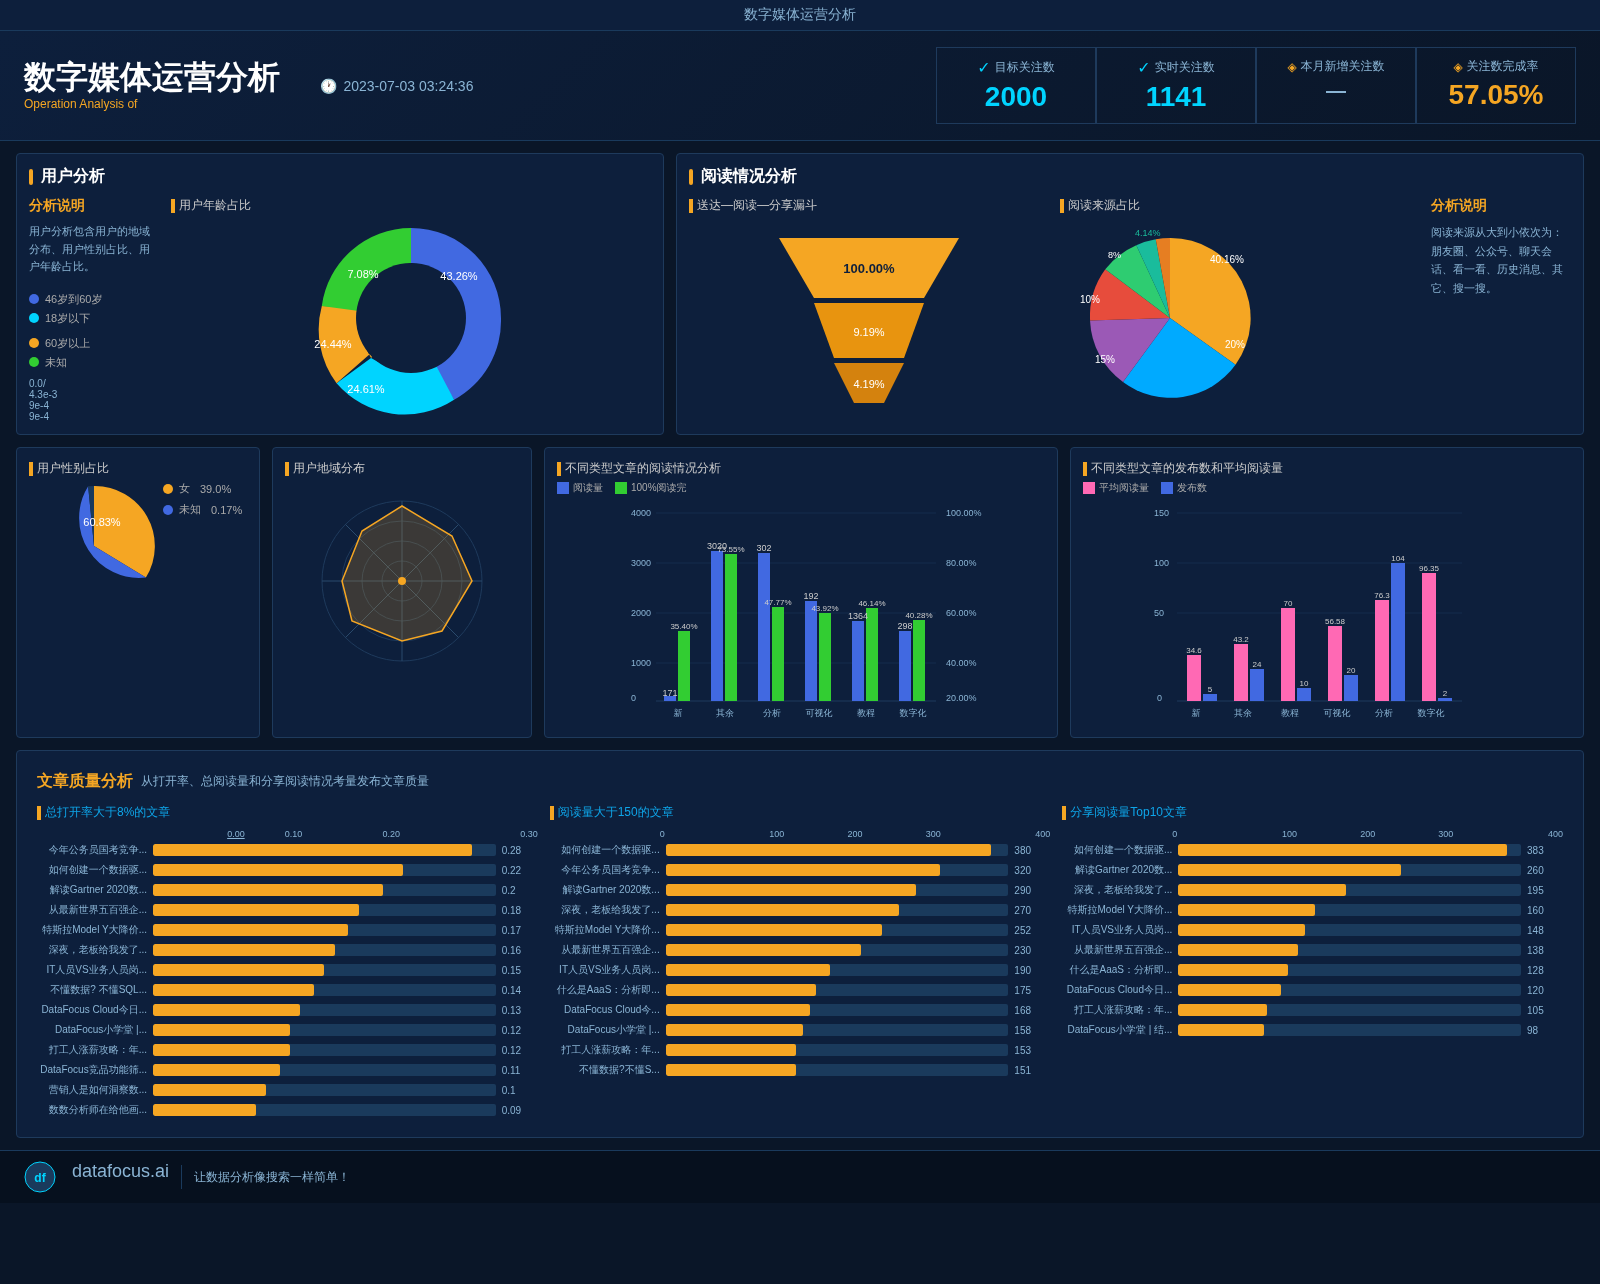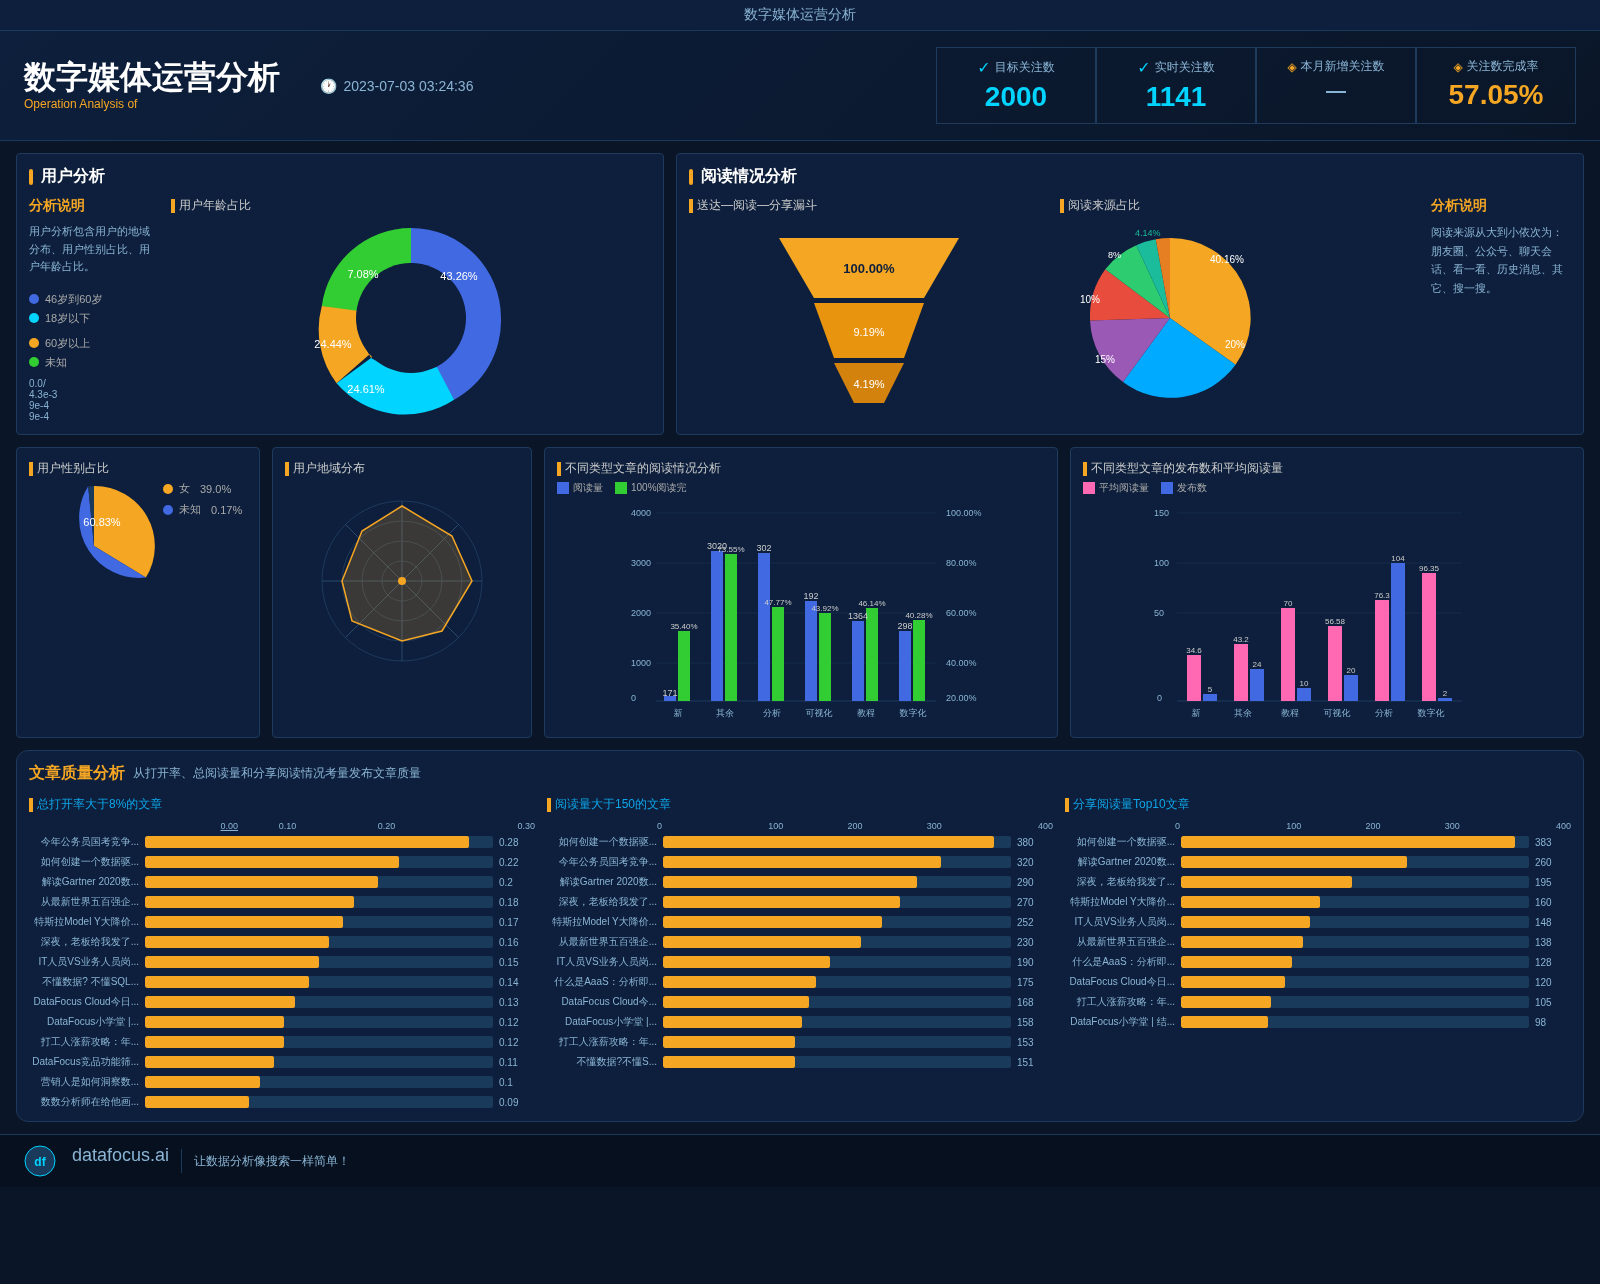--- a/index.html
+++ b/index.html
@@ -207,22 +207,22 @@
     .article-read-section {
       flex: 1;
     }
     .article-pub-section {
       flex: 1;
     }
     
     .bottom-section {
       background: #0d1f3c;
       border: 1px solid #1e3a5c;
-      border-radius: 12px;
-      padding: 12px;
+      border-radius: 4px;
+      padding: 20px;
     }
     .bottom-title {
       display: flex;
       align-items: center;
       gap: 8px;
       margin-bottom: 12px;
     }
     .bottom-title h2 {
       font-size: 16px;
       font-weight: bold;

